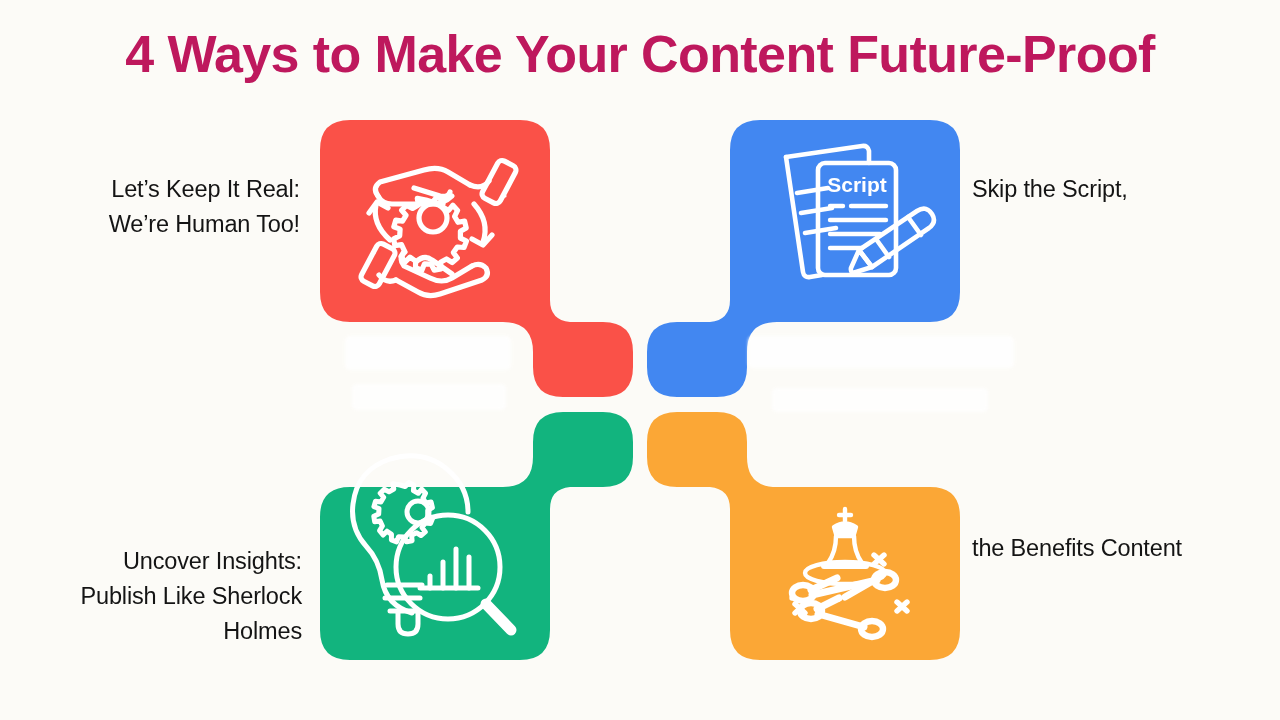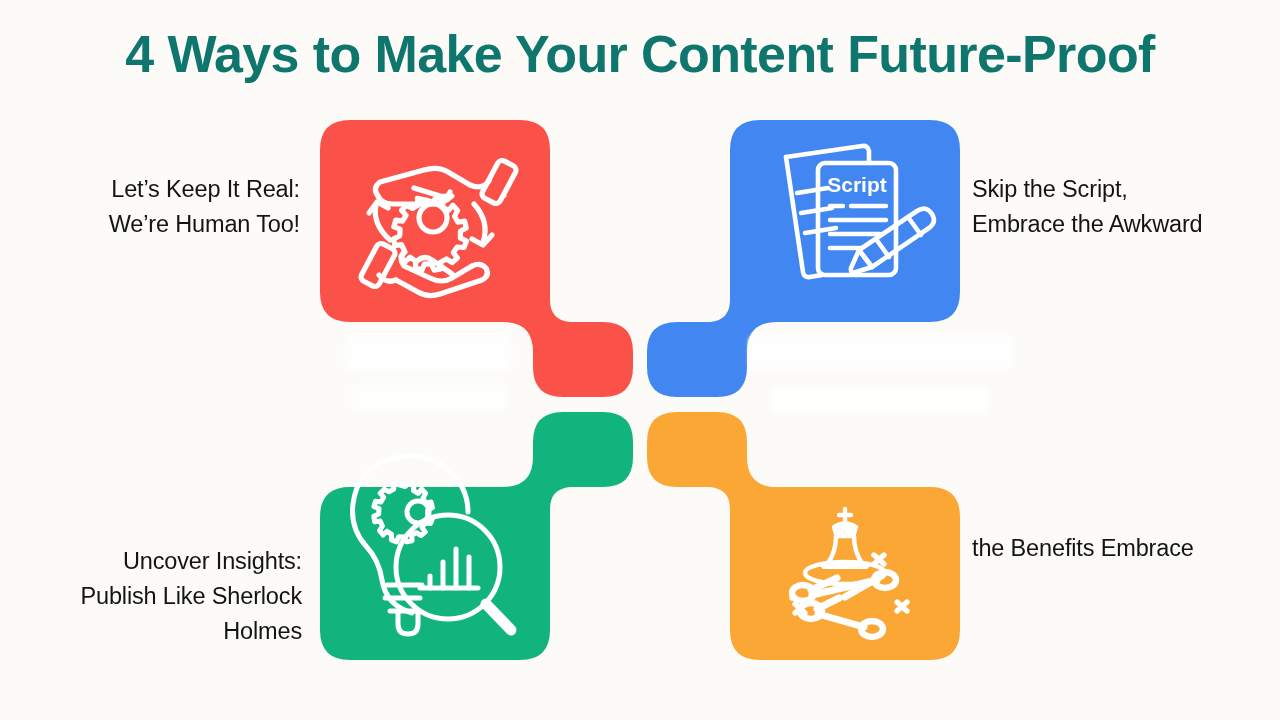--- a/index.html
+++ b/index.html
@@ -15,21 +15,21 @@
 
   
   .page-title{
     position:absolute;
     left:0; top:24px; width:1280px;
     text-align:center;
     font-size:52px;
     font-weight:700;
     letter-spacing:-0.6px;
     line-height:1.18;
-    color:#0f766e;
+    color:#be185d;
     white-space:nowrap;
   }
 
   
   .puzzle{ position:absolute; left:0; top:0; width:1280px; height:720px; }
 
   
   .ghost{
     position:absolute;
     background:#FFFFFF;
@@ -267,26 +267,25 @@
   <div class="ghost" style="left:748px; top:336px; width:266px; height:32px;"></div>
   <div class="ghost" style="left:772px; top:388px; width:216px; height:24px; opacity:.8;"></div>
 
   <div class="label right-align lbl-tl">
     <div>Let’s Keep It Real:</div>
     <div>We’re Human Too!</div>
   </div>
 
   <div class="label left-align lbl-tr">
     <div>Skip the Script,</div>
-    <div>Embrace the Awkward</div>
   </div>
 
   <div class="label right-align lbl-bl">
     <div>Uncover Insights:</div>
     <div>Publish Like Sherlock</div>
     <div>Holmes</div>
   </div>
 
   <div class="label left-align lbl-br">
-    <div>the Benefits Embrace</div>
+    <div>the Benefits Content</div>
   </div>
 
 </div>
 
 </body></html>

